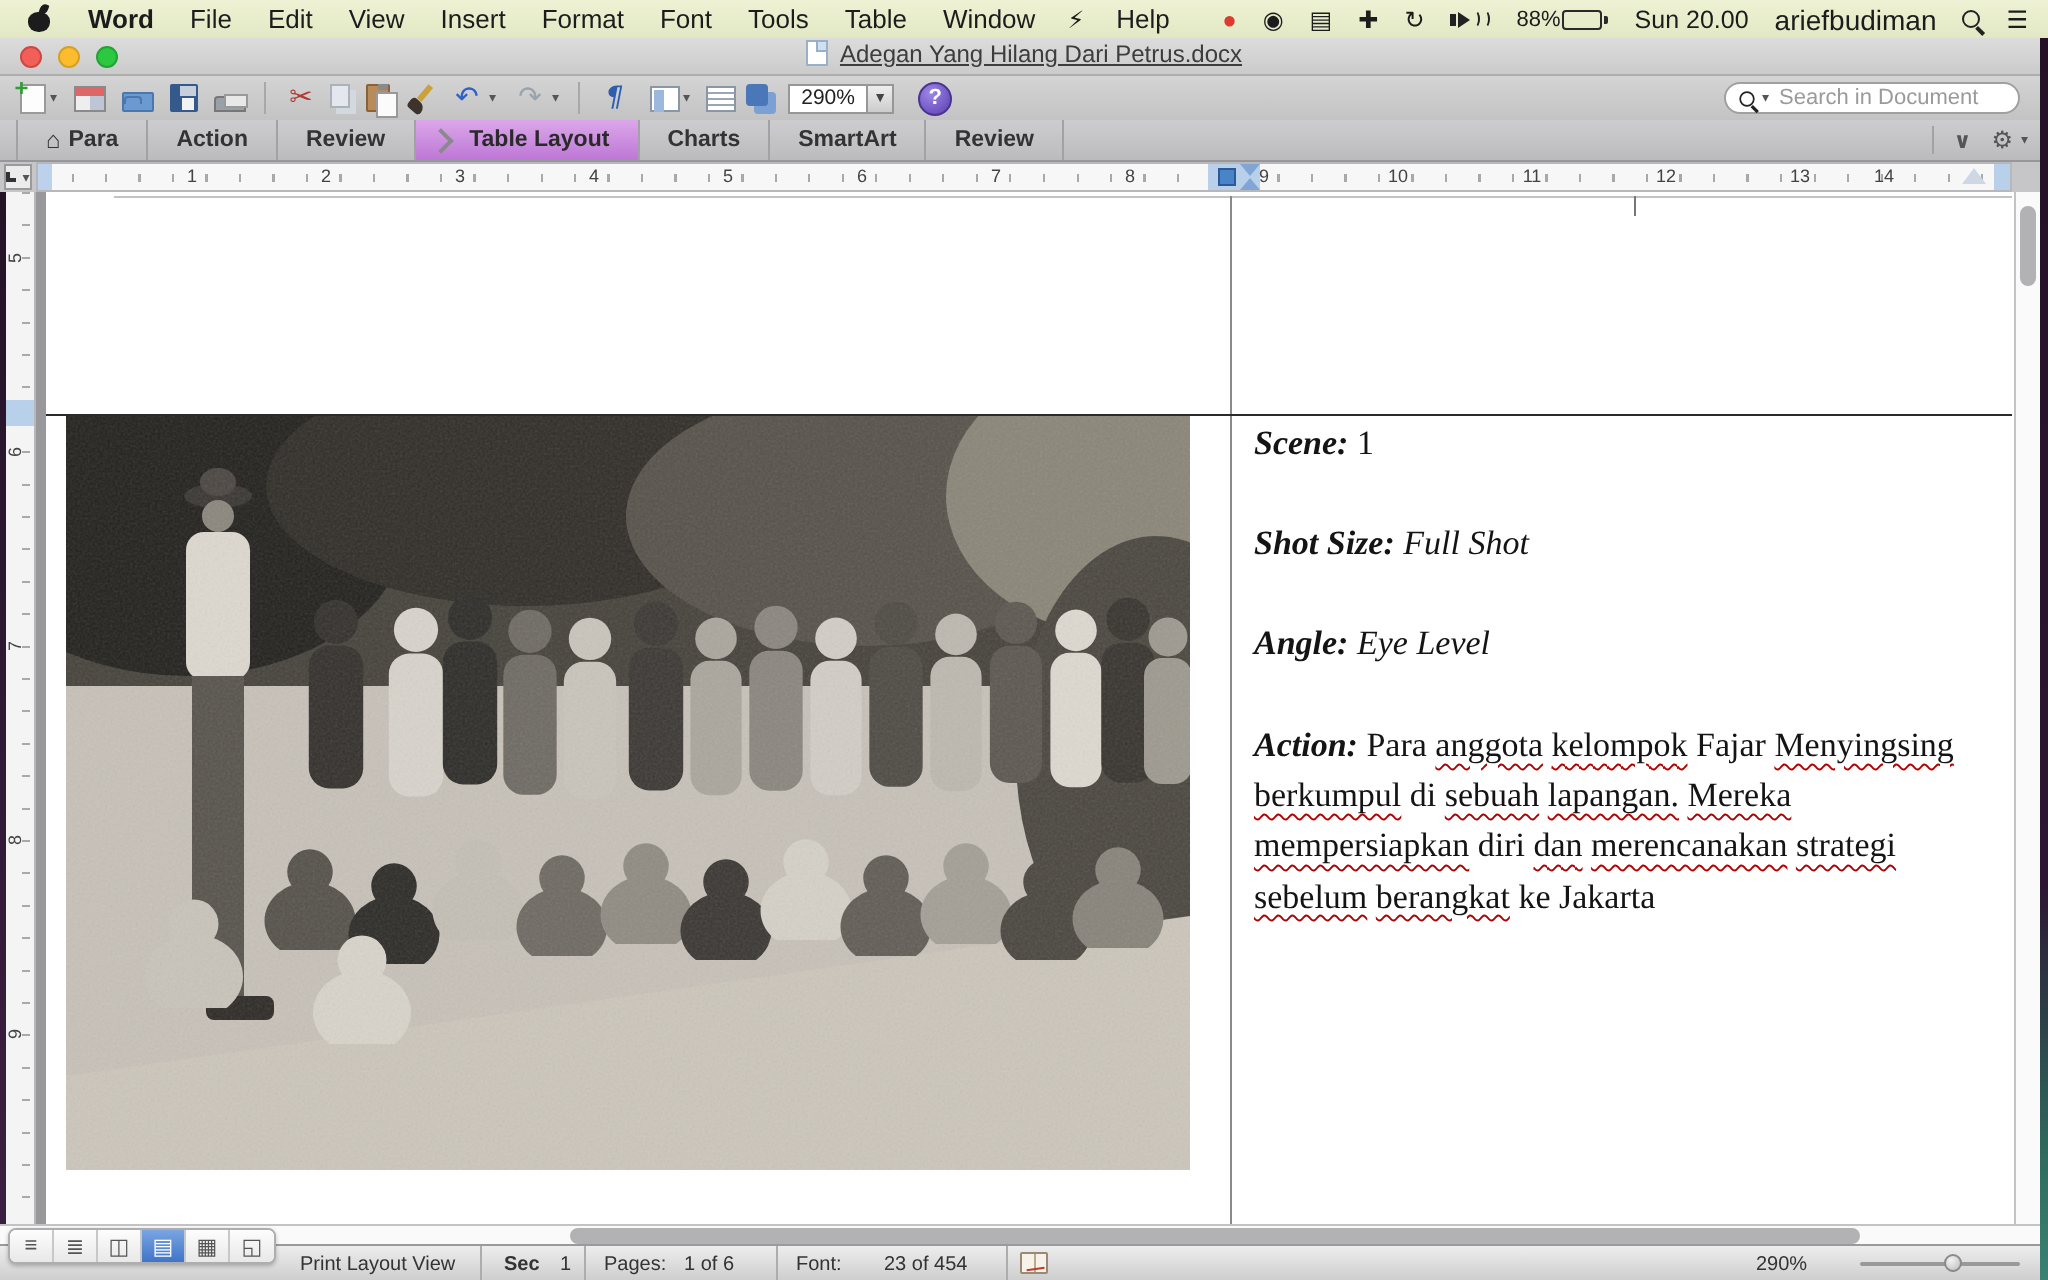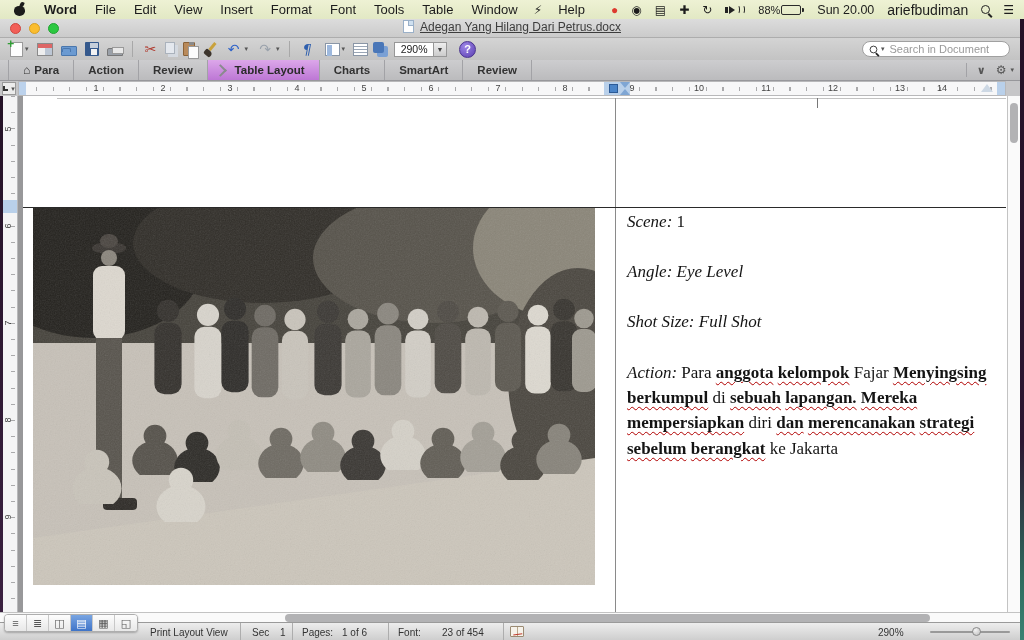--- a/index.html
+++ b/index.html
@@ -149,25 +149,25 @@
   #vruler .vmark{position:absolute;left:0;top:104px;width:100%;height:13px;background:#b9d0ea;}
   #page{position:absolute;left:23px;top:0;width:984px;height:516px;background:#ffffff;}
   .line-top{position:absolute;left:34px;top:2px;right:1px;height:1px;background:#c2c2c2;}
   .line-col{position:absolute;left:592px;top:2px;width:1px;height:514px;background:#8a8a8a;}
   .line-row{position:absolute;left:0px;top:111px;right:1px;height:1px;background:#2a2a2a;}
   .ibeam{position:absolute;left:794px;top:2px;width:1px;height:10px;background:#777;}
   #photo{position:absolute;left:10px;top:112px;width:562px;height:377px;}
   #textcell{position:absolute;left:604px;top:114px;width:374px;
     font-family:"Liberation Serif","DejaVu Serif",serif;font-size:17px;color:#141414;}
   .field{height:50px;line-height:24px;}
-  .flabel{font-weight:normal;font-style:italic;}
+  .flabel{font-weight:bold;font-style:italic;}
   .fvalue.it{font-style:italic;}
   #action-para{margin:0;line-height:25.2px;}
   .err{text-decoration:underline;text-decoration-style:wavy;
-    text-decoration-color:#b00000;text-decoration-thickness:1px;text-underline-offset:2.5px;font-weight:bold;}
+    text-decoration-color:#b00000;text-decoration-thickness:1px;text-underline-offset:2.5px;}
   #vscroll{position:absolute;left:1007px;top:0;width:13px;height:516px;background:#fafafa;
     border-left:1px solid #c3c3c3;}
   #vscroll .thumb{position:absolute;left:2px;top:7px;width:8px;height:40px;background:#b2b2b4;border-radius:4px;}
 
   
   #hscroll{position:absolute;left:0;top:612px;width:1020px;height:10px;background:#fafafa;
     border-top:1px solid #c3c3c3;}
   #hscroll .thumb{position:absolute;left:285px;top:1px;width:645px;height:8px;background:#b2b2b4;border-radius:4px;}
   #statusbar{position:absolute;left:0;top:622px;width:1020px;height:18px;
     background:linear-gradient(#ededed,#cecece);border-top:1px solid #9a9a9a;
@@ -458,22 +458,22 @@
           <rect x="70" y="290" width="34" height="12" rx="4" fill="#2d2a26"></rect>
         </g>
         <use href="#sit" x="36" y="240" width="56" height="56" fill="#c9c4ba"></use>
         <use href="#sit" x="120" y="258" width="56" height="56" fill="#d8d4cb"></use>
         <rect width="562" height="377" filter="url(#grain)" opacity="0.16"></rect>
       </svg>
 
       <div id="textcell">
         <div id="fields">
             <div class="field"><span class="flabel">Scene:</span> <span class="fvalue">1</span></div>
+            <div class="field"><span class="flabel">Shot Size:</span> <span class="fvalue it">Full Shot</span></div>
             <div class="field"><span class="flabel">Angle:</span> <span class="fvalue it">Eye Level</span></div>
-            <div class="field"><span class="flabel">Shot Size:</span> <span class="fvalue it">Full Shot</span></div>
           </div>
         <p id="action-para"><span class="flabel">Action:</span> <span>Para</span> <span class="err">anggota</span> <span class="err">kelompok</span> <span>Fajar</span> <span class="err">Menyingsing</span> <span class="err">berkumpul</span> <span>di</span> <span class="err">sebuah</span> <span class="err">lapangan.</span> <span class="err">Mereka</span> <span class="err">mempersiapkan</span> <span>diri</span> <span class="err">dan</span> <span class="err">merencanakan</span> <span class="err">strategi</span> <span class="err">sebelum</span> <span class="err">berangkat</span> <span>ke</span> <span>Jakarta</span> </p>
       </div>
     </div>
 
     <div id="vscroll">
       <div class="thumb"></div>
     </div>
   </div>
 
@@ -485,21 +485,21 @@
     <div id="view-buttons">
         <span class="vbtn">≡</span>
         <span class="vbtn">≣</span>
         <span class="vbtn">◫</span>
         <span class="vbtn active">▤</span>
         <span class="vbtn">▦</span>
         <span class="vbtn">◱</span>
       </div>
     <span class="sb" style="left:150px;">Print Layout View</span>
     <span class="sbdiv" style="left:240px;"></span>
-    <span class="sb" style="left:252px;">Sec</span>
+    <span class="sb" style="left:252px;font-weight:bold;">Sec</span>
     <span class="sb" style="left:280px;">1</span>
     <span class="sbdiv" style="left:292px;"></span>
     <span class="sb" style="left:302px;">Pages:</span>
     <span class="sb" style="left:342px;">1 of 6</span>
     <span class="sbdiv" style="left:388px;"></span>
     <span class="sb" style="left:398px;">Font:</span>
     <span class="sb" style="left:442px;">23 of 454</span>
     <span class="sbdiv" style="left:503px;"></span>
     <span id="spell-icon"></span>
     <span class="sb" style="left:878px;">290%</span>

